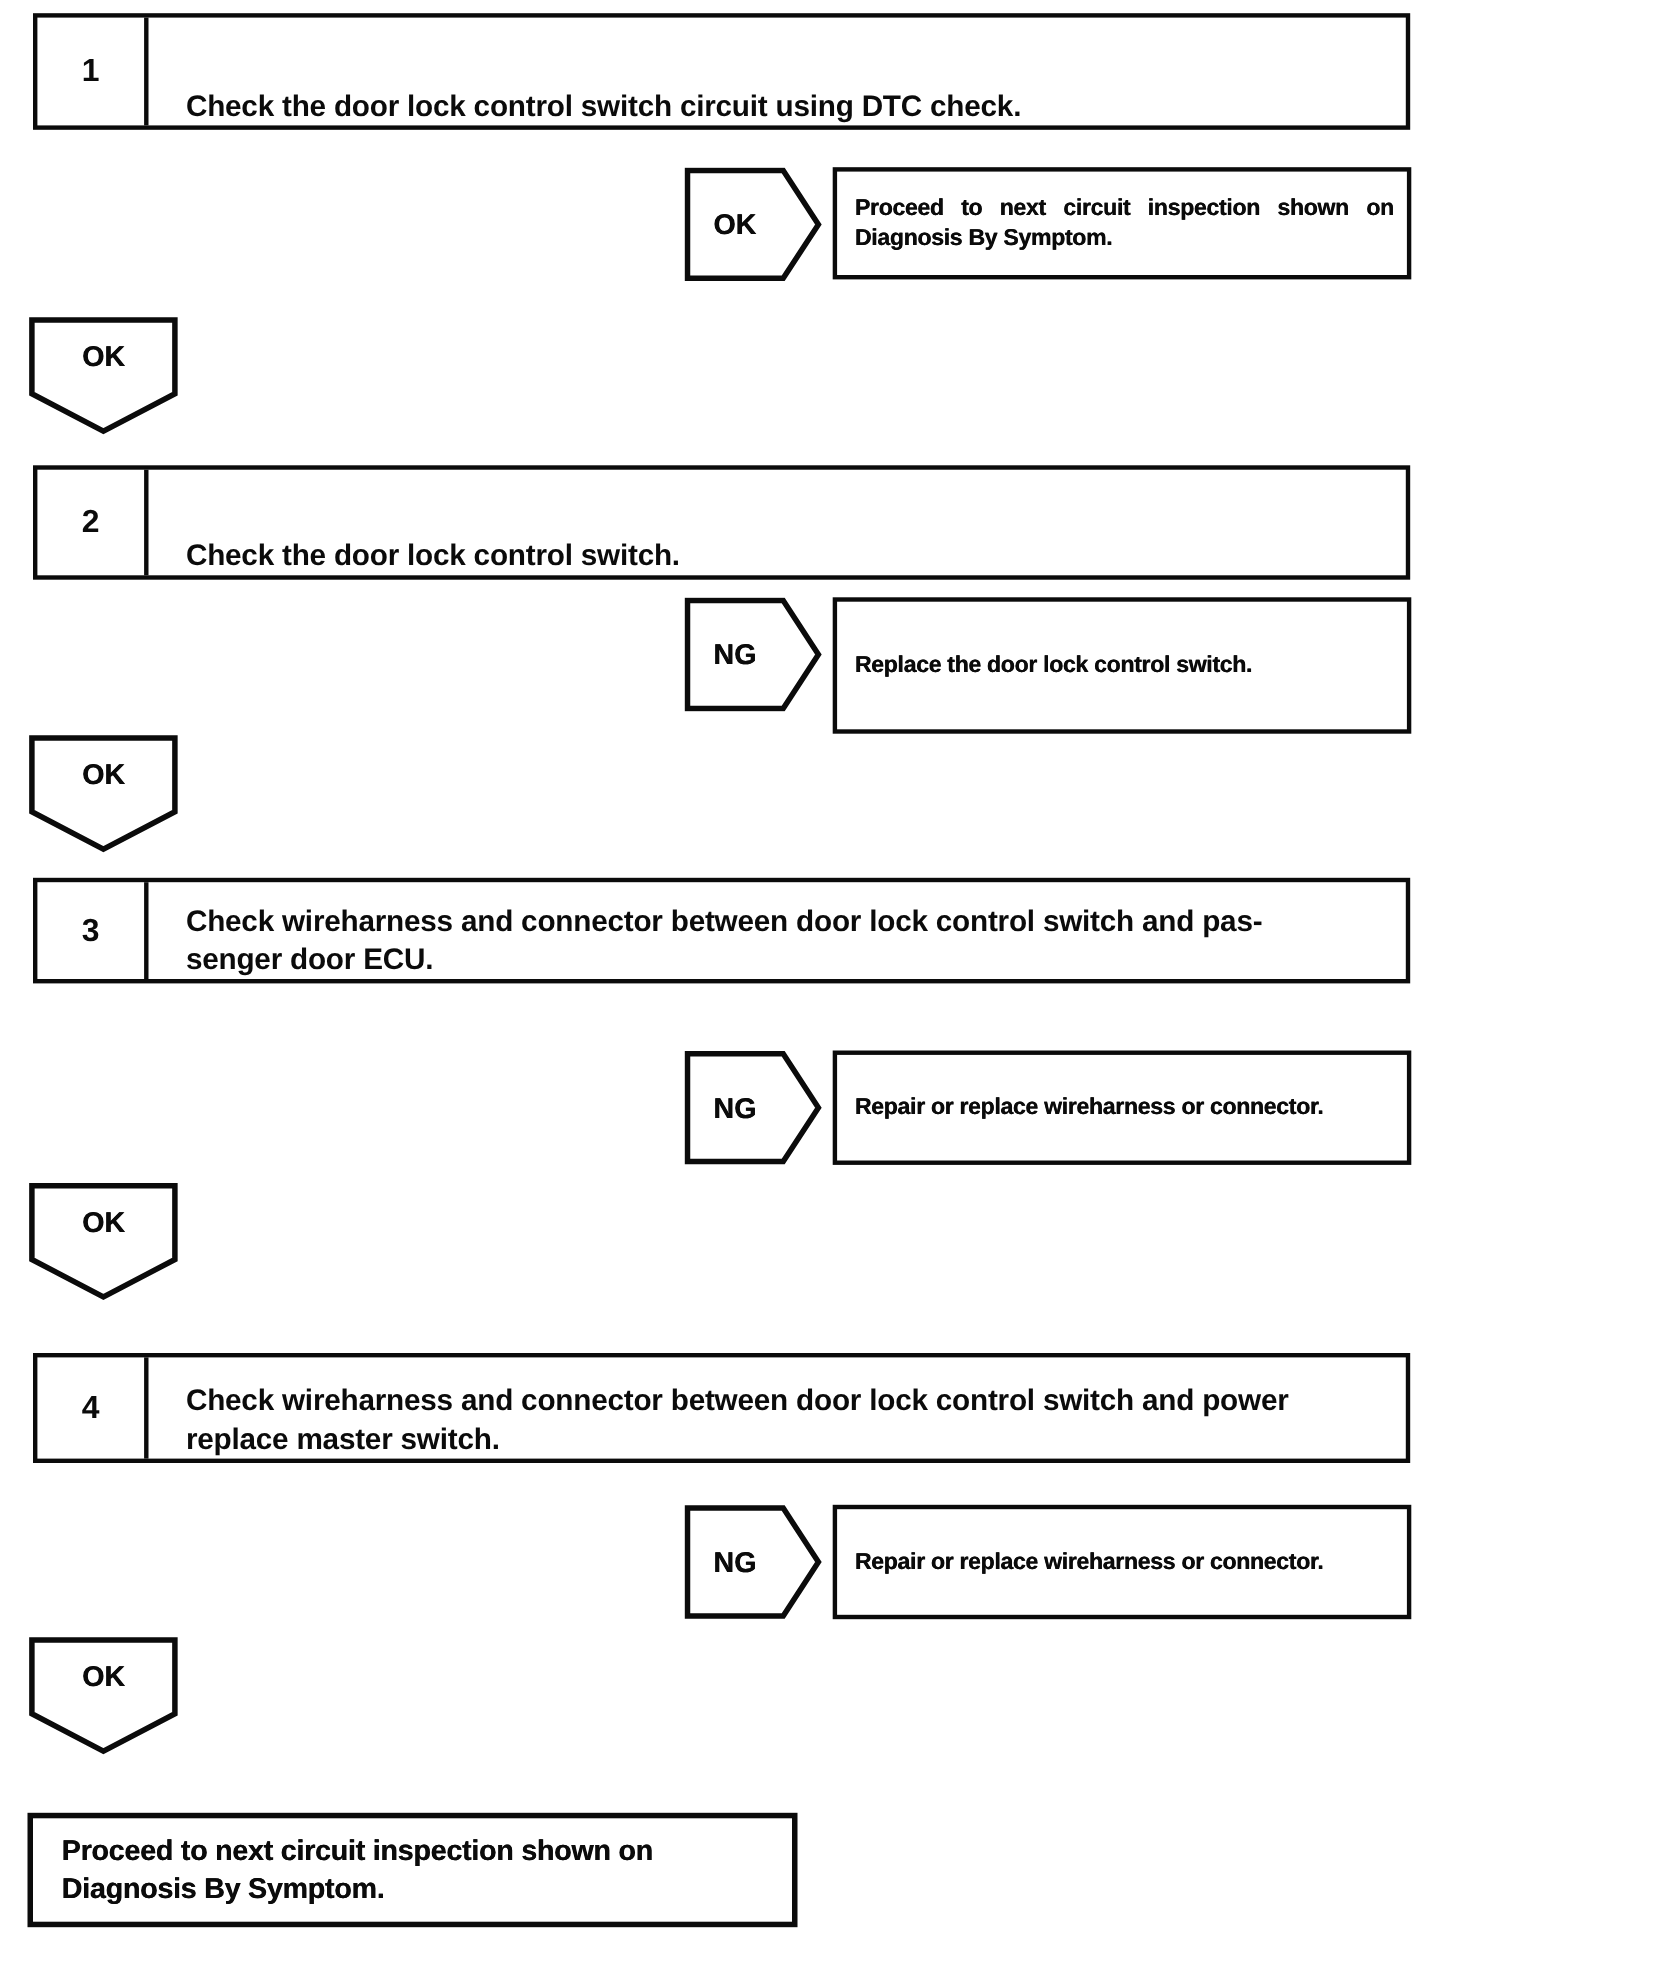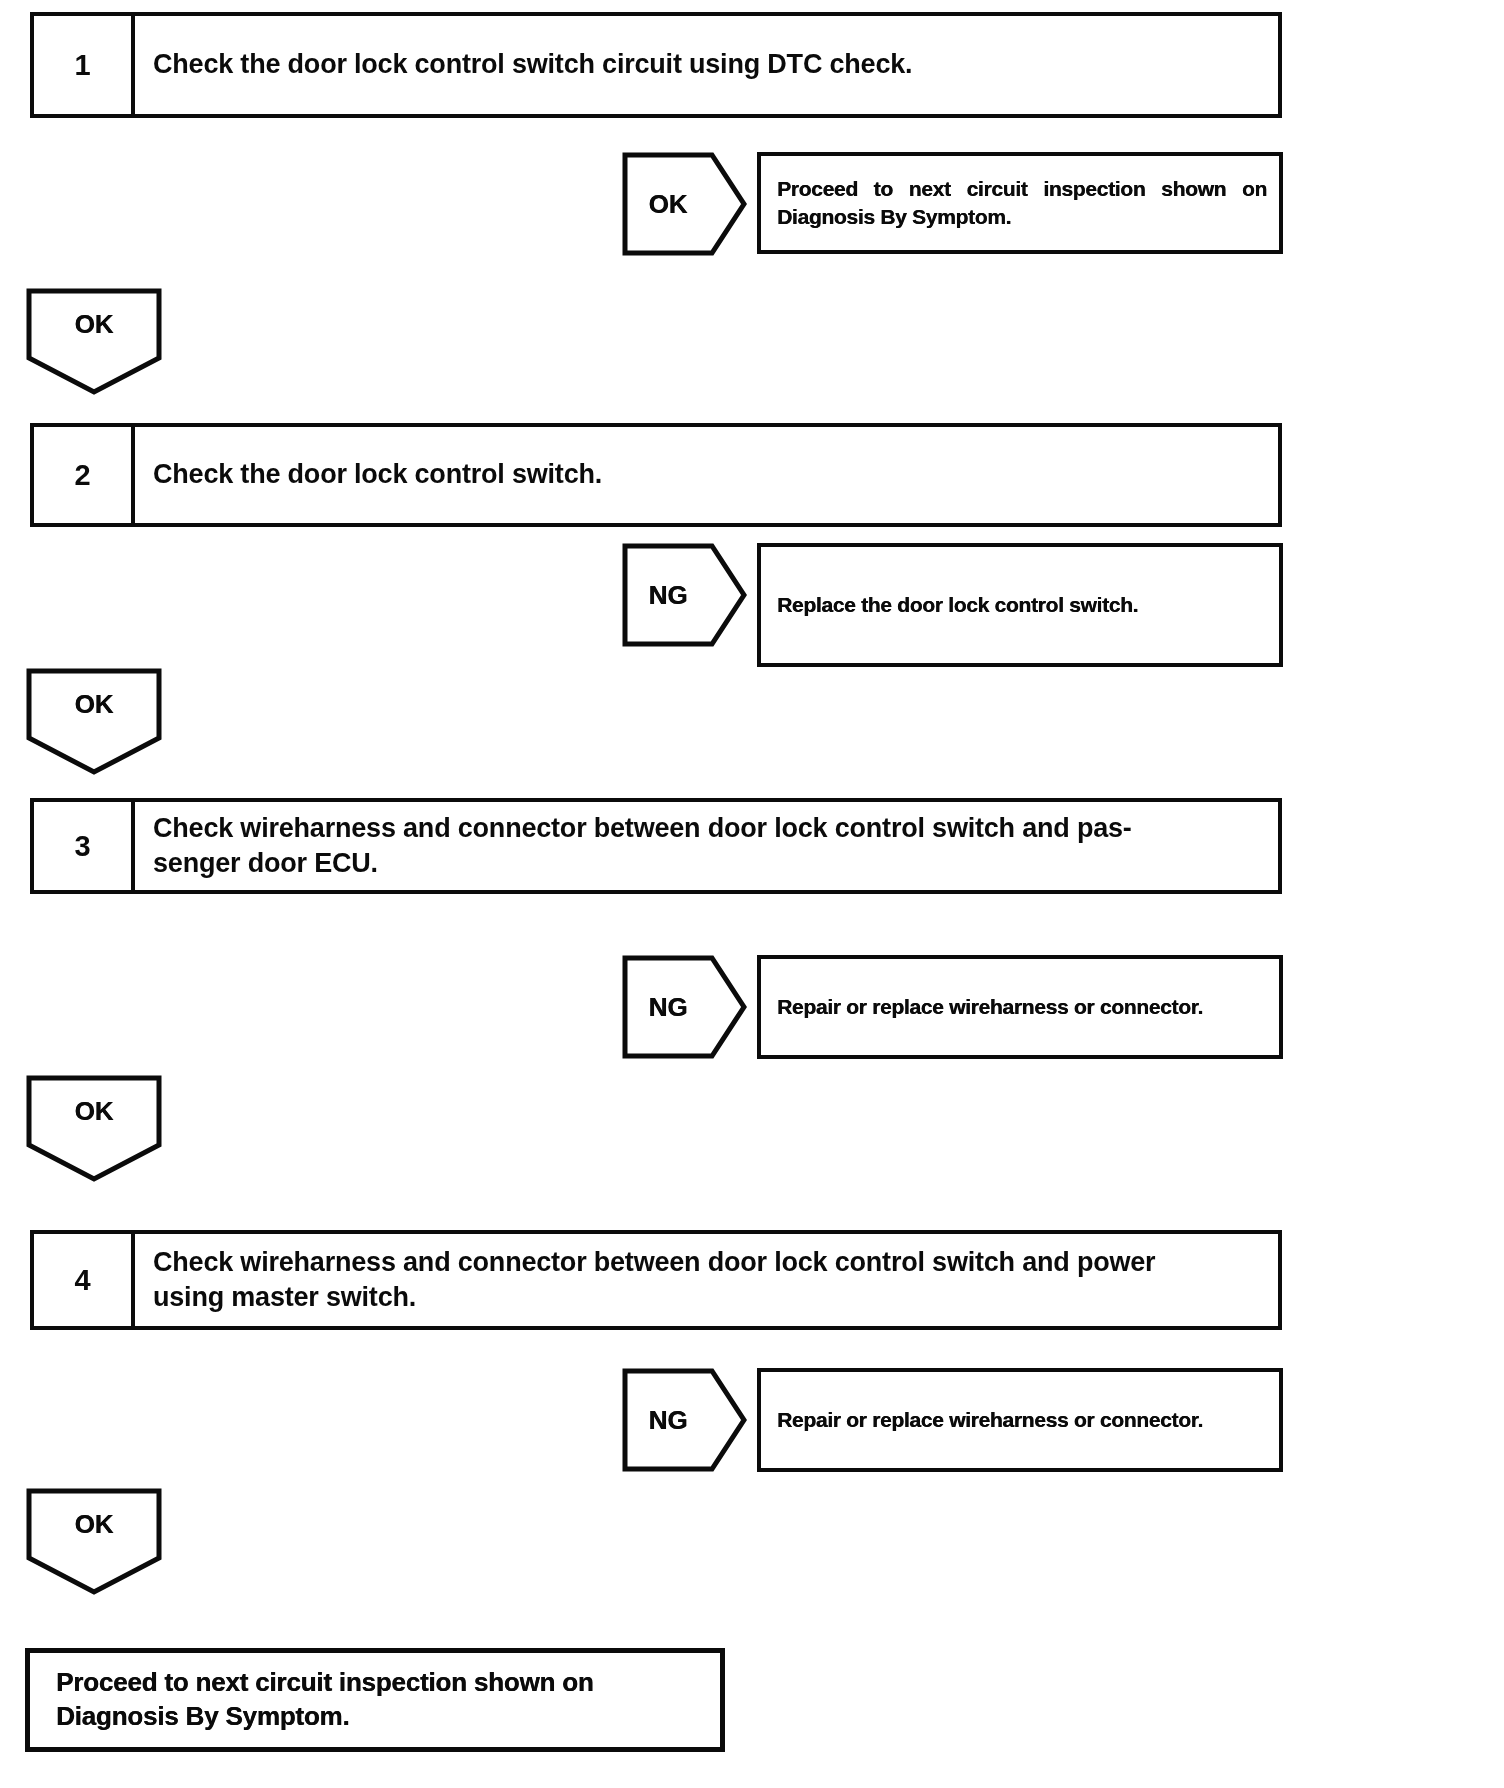--- a/index.html
+++ b/index.html
@@ -35,22 +35,22 @@
     display: flex;
     align-items: center;
     justify-content: center;
     font-size: 29px;
     font-weight: 700;
   }
   .step-text {
     flex: 1;
     display: flex;
     flex-direction: column;
-    justify-content: center;
-    padding-left: 18px;
+    justify-content: flex-end;
+    padding-left: 34px;
     padding-right: 6px;
     font-size: 27px;
     font-weight: 700;
     letter-spacing: -0.2px;
     line-height: 1.3;
   }
   .step-text .line { white-space: nowrap; }
 
   
   .tag {
@@ -223,21 +223,21 @@
     <svg width="136" height="108" viewBox="0 0 136 108">
       <polygon points="3,3 133,3 133,70 68,104 3,70" fill="#ffffff" stroke="#0b0b0b" stroke-width="5" stroke-linejoin="miter"></polygon>
     </svg>
     <span class="ok-label">OK</span>
   </div>
 
   <div class="step-box" style="top:1230px;height:100px">
     <div class="step-num">4</div>
     <div class="step-text">
       <div class="line">Check wireharness and connector between door lock control switch and power</div>
-      <div class="line">using master switch.</div>
+      <div class="line">replace master switch.</div>
     </div>
   </div>
 
   <div class="tag" style="top:1368px">
     <svg width="126" height="104" viewBox="0 0 126 104">
       <polygon points="3,3 90,3 122,52 90,101 3,101" fill="#ffffff" stroke="#0b0b0b" stroke-width="5" stroke-linejoin="miter"></polygon>
     </svg>
     <span class="tag-label">NG</span>
   </div>
   <div class="result-box" style="top:1368px;height:104px">

